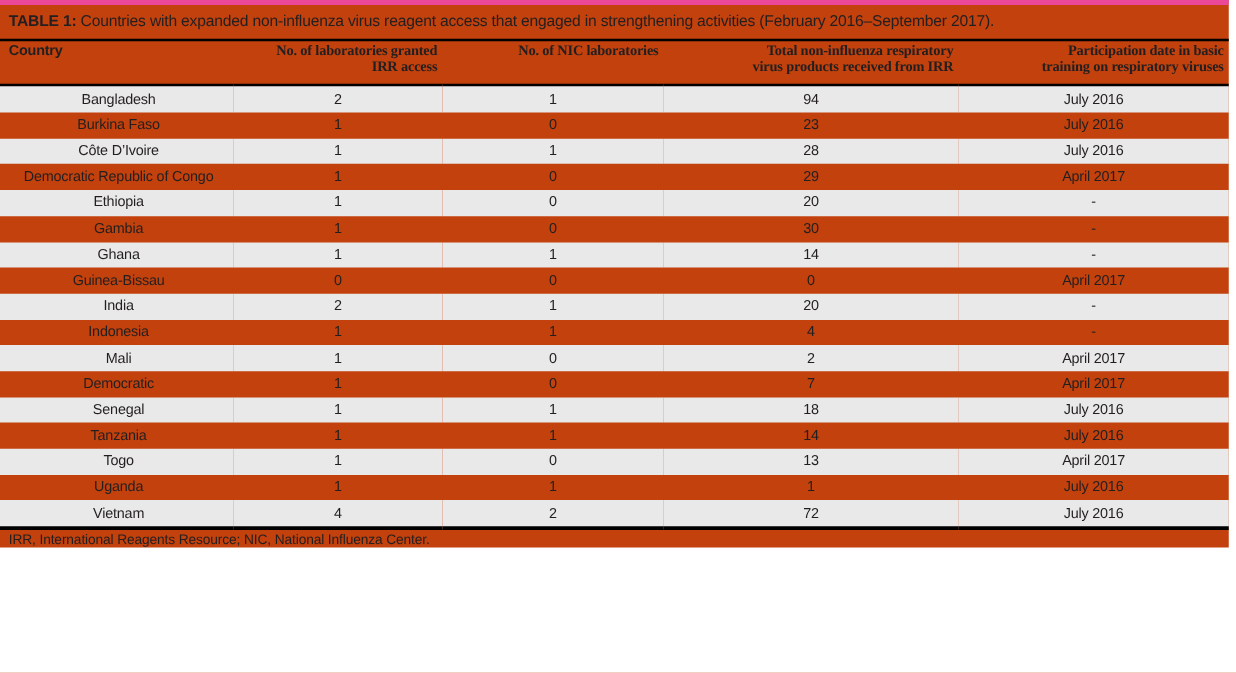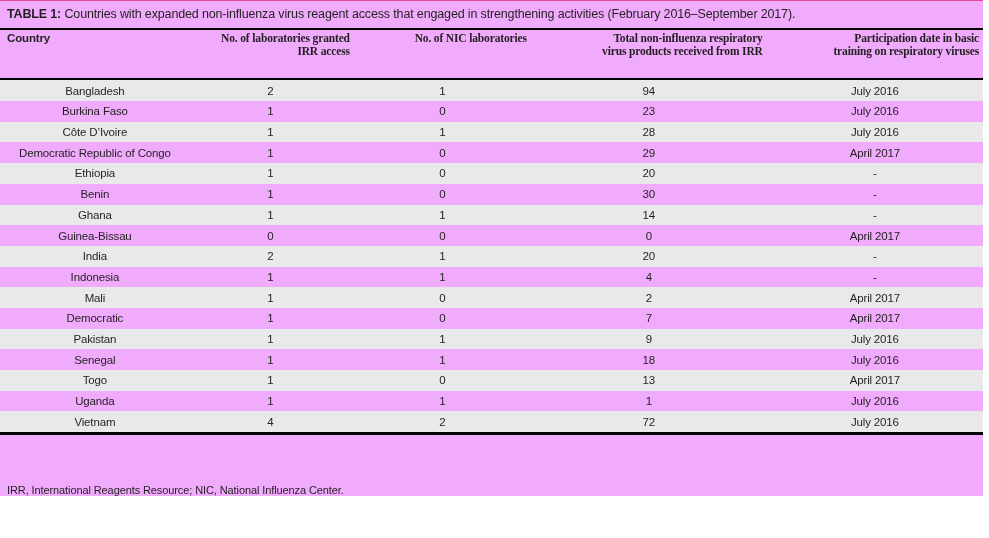--- a/index.html
+++ b/index.html
@@ -9,22 +9,22 @@
   }
   body {
     width: 989px;
     height: 538px;
     font-family: "Liberation Sans", "DejaVu Sans", sans-serif;
     color: #231f20;
     overflow: hidden;
   }
   .doc {
     width: 983px;
-    border-top: 1px solid #ec4899;
-    background: #f0abfc;
+    border-top: 4px solid #ec4899;
+    background: #c2410c;
   }
   .title-row {
     font-size: 12.5px;
     line-height: 1.25;
     letter-spacing: -0.15px;
     padding: 6px 8px 5px 7px;
     border-bottom: 2px solid #000000;
   }
   .title-label { font-weight: bold; }
   table.data-table {
@@ -36,42 +36,41 @@
   col.c2 { width: 17%; }
   col.c3 { width: 18%; }
   col.c4 { width: 24%; }
   col.c5 { width: 22%; }
   thead th {
     font-size: 11.5px;
     font-weight: bold;
     letter-spacing: -0.15px;
     line-height: 1.12;
     vertical-align: top;
-    padding: 2px 4px 21px 4px;
+    padding: 2px 4px 7px 4px;
     white-space: pre-line;
     border-bottom: 2px solid #000000;
   }
   thead th.col-left  { text-align: left; padding-left: 7px; }
   thead th.col-center { text-align: right; font-family: Liberation Serif, serif; }
   tbody td {
     font-size: 11.5px;
     letter-spacing: -0.15px;
     height: 20.7px;
     padding: 0 4px;
     vertical-align: middle;
   }
   tbody td.cell-left   { text-align: center; padding-left: 7px; }
   tbody td.cell-center { text-align: center; }
   tbody tr:nth-child(odd) { background: #e9e9e9; }
   tbody tr:last-child td  { border-bottom: 3px solid #000000; }
   .footnote {
     font-size: 11px;
     letter-spacing: -0.1px;
-    padding: 14px 0 0 7px;
-    margin-top: 35px;
+    padding: 2px 0 0 7px;
   }
 </style>
 </head>
 <body>
 
 <div class="doc">
 
   <div class="title-row">
     <span class="title-label">TABLE 1:</span><span> Countries with expanded non-influenza virus reagent access that engaged in strengthening activities (February 2016–September 2017).</span>
   </div>
@@ -126,21 +125,21 @@
           <td class="cell-center">April 2017</td>
         </tr>
         <tr>
           <td class="cell-left">Ethiopia</td>
           <td class="cell-center">1</td>
           <td class="cell-center">0</td>
           <td class="cell-center">20</td>
           <td class="cell-center">-</td>
         </tr>
         <tr>
-          <td class="cell-left">Benin</td>
+          <td class="cell-left">Gambia</td>
           <td class="cell-center">1</td>
           <td class="cell-center">0</td>
           <td class="cell-center">30</td>
           <td class="cell-center">-</td>
         </tr>
         <tr>
           <td class="cell-left">Ghana</td>
           <td class="cell-center">1</td>
           <td class="cell-center">1</td>
           <td class="cell-center">14</td>
@@ -175,31 +174,31 @@
           <td class="cell-center">April 2017</td>
         </tr>
         <tr>
           <td class="cell-left">Democratic</td>
           <td class="cell-center">1</td>
           <td class="cell-center">0</td>
           <td class="cell-center">7</td>
           <td class="cell-center">April 2017</td>
         </tr>
         <tr>
-          <td class="cell-left">Pakistan</td>
-          <td class="cell-center">1</td>
-          <td class="cell-center">1</td>
-          <td class="cell-center">9</td>
-          <td class="cell-center">July 2016</td>
-        </tr>
-        <tr>
           <td class="cell-left">Senegal</td>
           <td class="cell-center">1</td>
           <td class="cell-center">1</td>
           <td class="cell-center">18</td>
+          <td class="cell-center">July 2016</td>
+        </tr>
+        <tr>
+          <td class="cell-left">Tanzania</td>
+          <td class="cell-center">1</td>
+          <td class="cell-center">1</td>
+          <td class="cell-center">14</td>
           <td class="cell-center">July 2016</td>
         </tr>
         <tr>
           <td class="cell-left">Togo</td>
           <td class="cell-center">1</td>
           <td class="cell-center">0</td>
           <td class="cell-center">13</td>
           <td class="cell-center">April 2017</td>
         </tr>
         <tr>

